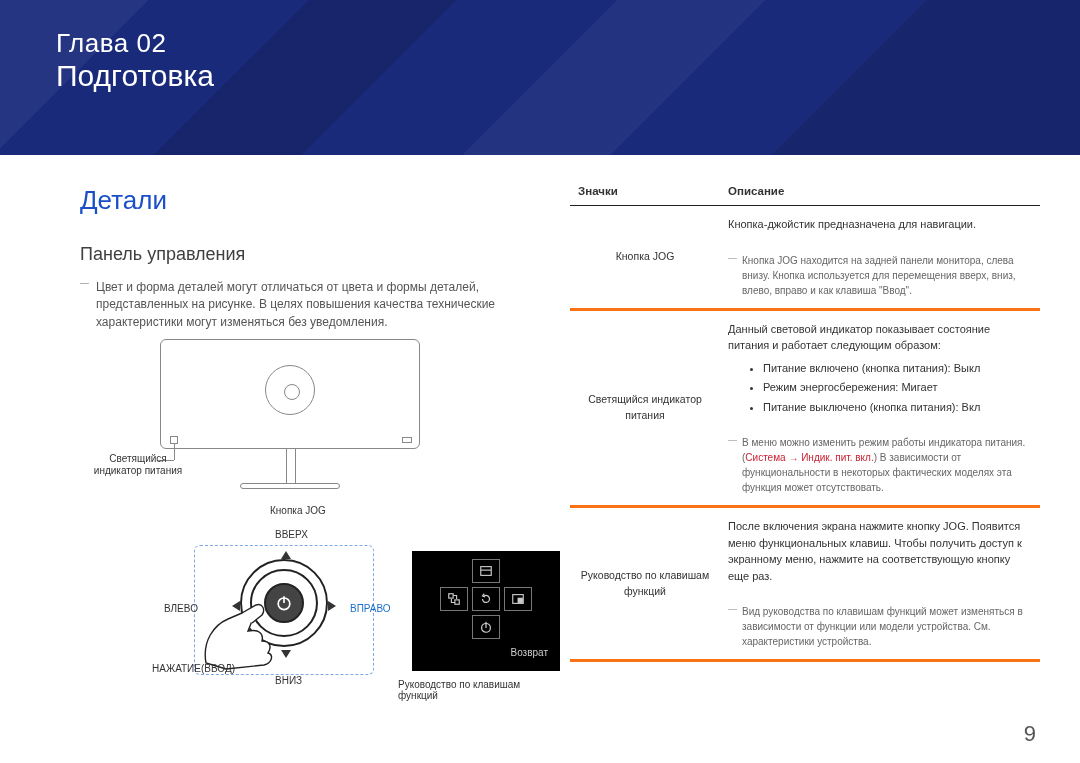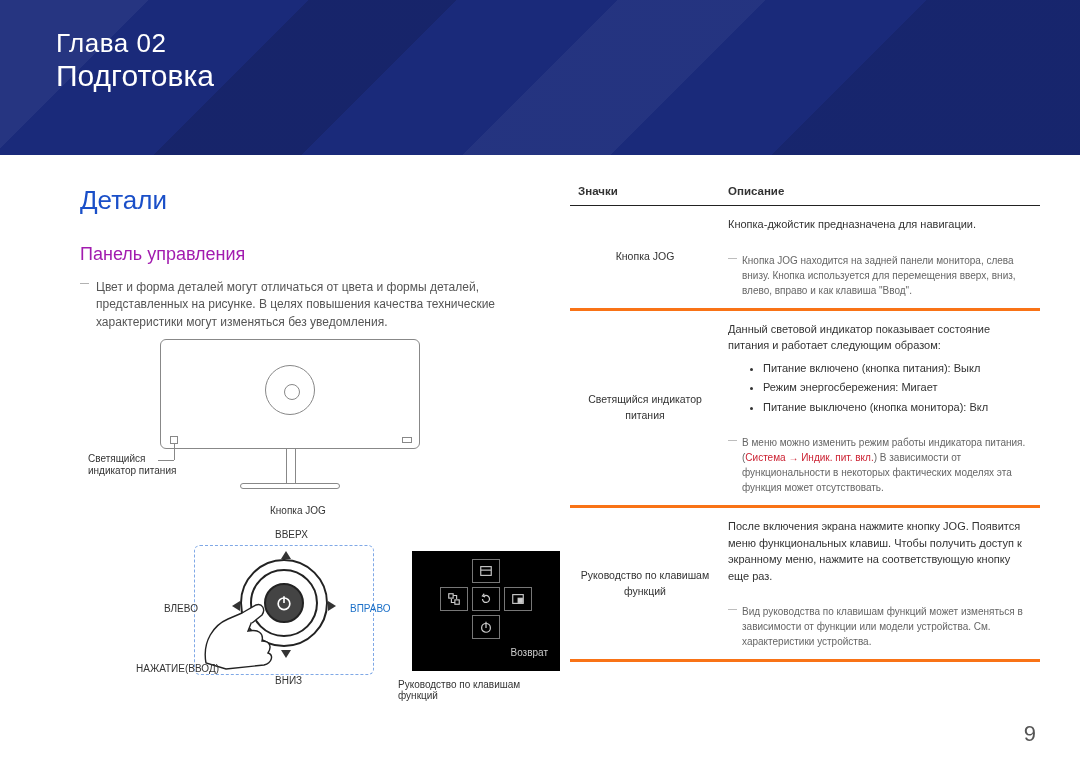--- a/index.html
+++ b/index.html
@@ -52,21 +52,21 @@
   .right-col { flex: 1; }
   .section-title {
     color: #1a4fc8;
     font-size: 26px;
     font-weight: 400;
     margin-bottom: 28px;
   }
   .subsection {
     font-size: 18px;
     font-weight: 400;
-    color: #a21caf;
+    color: #404040;
     margin-bottom: 14px;
   }
   .note-dash {
     position: relative;
     padding-left: 16px;
     font-size: 12px;
     color: #555;
     line-height: 1.45;
     margin-bottom: 4px;
   }
@@ -131,21 +131,21 @@
     position:absolute;
     top: 102px; left: 242px;
     width: 10px; height: 6px;
     border:1px solid #888;
   }
   .led-label {
     position:absolute;
     top: 118px; left: -72px;
     font-size: 10px;
     color: #333;
-    text-align:left;
+    text-align:center;
     width: 100px;
     line-height:1.2;
   }
   .led-line {
     position:absolute;
     top: 109px; left: 14px;
     width: 1px; height: 16px;
     background:#888;
   }
   .led-line2 {
@@ -203,21 +203,21 @@
   .hand {
     position:absolute;
     top: 86px; left: 118px;
     width: 90px; height: 80px;
   }
   .dir-label { position:absolute; font-size:10px; color:#333; }
   .dir-up { top: 24px; left: 195px; }
   .dir-left { top: 98px; left: 84px; }
   .dir-right { top: 98px; left: 270px; color:#1a6fc8; }
   .dir-down { top: 170px; left: 195px; }
-  .dir-press { top: 158px; left: 56px; }
+  .dir-press { top: 158px; left: 72px; }
   .tri { position:absolute; width:0; height:0; }
   .tri-up { top:46px; left:201px; border-left:5px solid transparent; border-right:5px solid transparent; border-bottom:8px solid #333; }
   .tri-down { top:145px; left:201px; border-left:5px solid transparent; border-right:5px solid transparent; border-top:8px solid #333; }
   .tri-left { top:96px; left:152px; border-top:5px solid transparent; border-bottom:5px solid transparent; border-right:8px solid #333; }
   .tri-right { top:96px; left:248px; border-top:5px solid transparent; border-bottom:5px solid transparent; border-left:8px solid #333; }
 
   .osd-block {
     position:absolute;
     top: 46px; left: 332px;
     width: 148px; height: 120px;
@@ -427,21 +427,21 @@
             <div class="desc-note">Кнопка JOG находится на задней панели монитора, слева внизу. Кнопка используется для перемещения вверх, вниз, влево, вправо и как клавиша "Ввод".</div>
           </td>
         </tr>
         <tr>
           <td>Светящийся индикатор питания</td>
           <td>
             <div>Данный световой индикатор показывает состояние питания и работает следующим образом:</div>
             <ul class="desc-list">
               <li>Питание включено (кнопка питания): Выкл</li>
               <li>Режим энергосбережения: Мигает</li>
-              <li>Питание выключено (кнопка монитора): Вкл</li>
+              <li>Питание выключено (кнопка питания): Вкл</li>
             </ul>
             <div class="desc-note" id="row1note">В меню можно изменить режим работы индикатора питания. (<span class="desc-red">Система → Индик. пит. вкл.</span>) В зависимости от функциональности в некоторых фактических моделях эта функция может отсутствовать.</div>
           </td>
         </tr>
         <tr>
           <td>Руководство по клавишам функций</td>
           <td>
             <div>После включения экрана нажмите кнопку JOG. Появится меню функциональных клавиш. Чтобы получить доступ к экранному меню, нажмите на соответствующую кнопку еще раз.</div>
             <div class="desc-note">Вид руководства по клавишам функций может изменяться в зависимости от функции или модели устройства. См. характеристики устройства.</div>
           </td>

